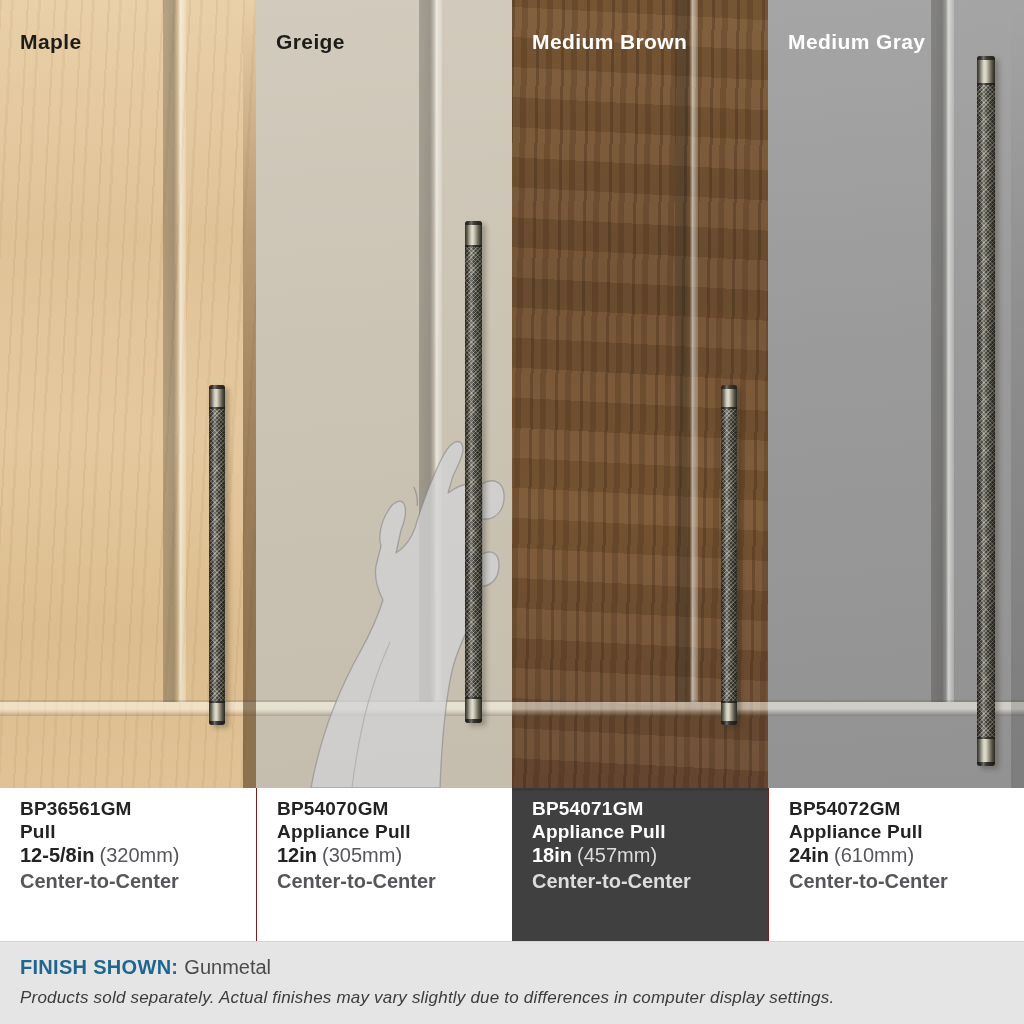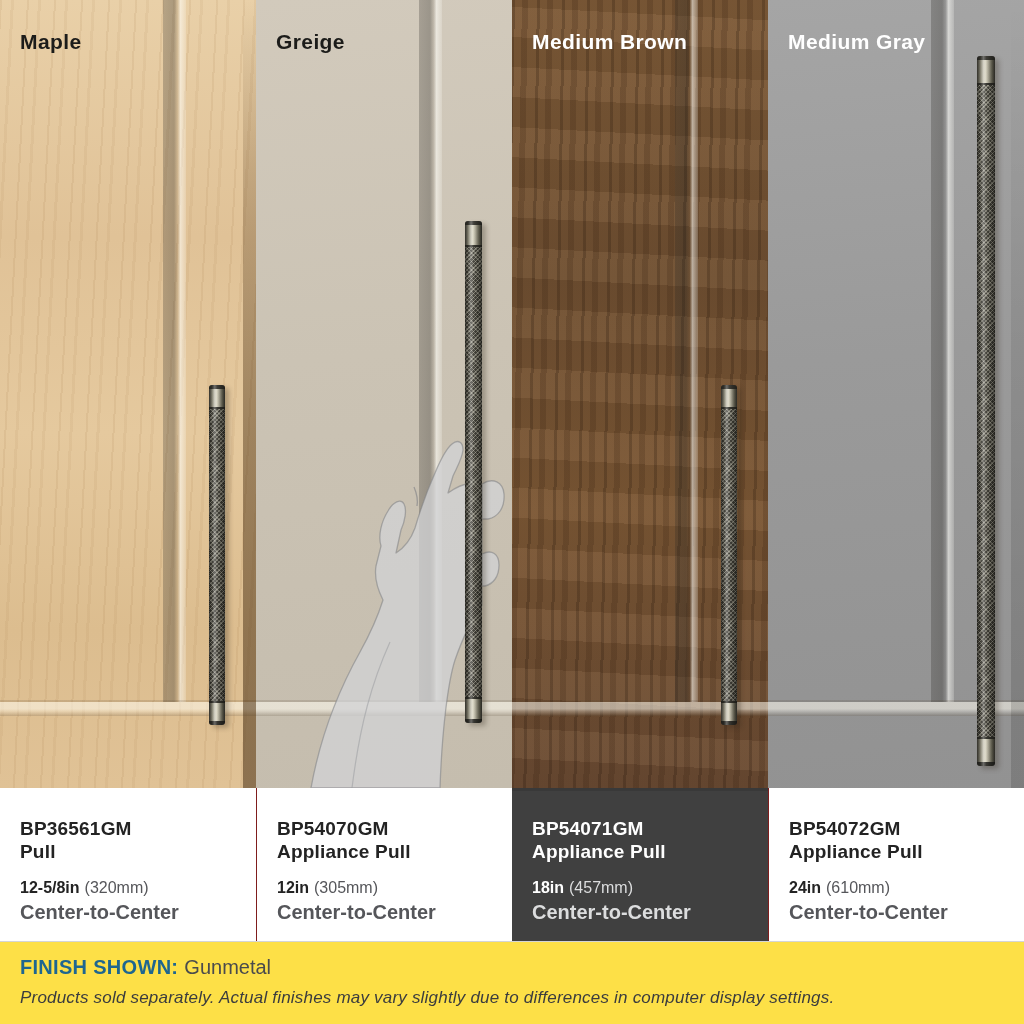--- a/index.html
+++ b/index.html
@@ -82,34 +82,34 @@
     background:linear-gradient(90deg,
       rgba(20,20,17,.55) 0%, rgba(20,20,17,.12) 18%, rgba(255,255,255,.30) 36%,
       rgba(255,255,255,.06) 52%, rgba(30,30,25,.18) 70%, rgba(10,10,8,.50) 100%);
   }
   
   .hand-svg{position:absolute;left:0;top:0;z-index:4;pointer-events:none;}
   
   .info-row{position:absolute;left:0;top:788px;width:1024px;height:153px;display:flex;}
   .info-box{
     position:relative;width:256px;height:153px;background:#ffffff;
-    padding:29px 14px 0 20px;color:#232323;
+    padding:9px 14px 0 20px;color:#232323;
   }
   .info-box.divided{border-left:1px solid #7f1d1d;}
   .info-box.highlight{background:#404040;color:#ffffff;box-shadow:inset 0 3px 0 rgba(0,0,0,.10);}
   .sku,.ptype{font-size:19px;font-weight:bold;line-height:1.22;letter-spacing:.2px;}
-  .size-line{margin-top:15px;font-size:16px;line-height:1.2;}
+  .size-line{font-size:20px;line-height:1.2;}
   .size{font-weight:bold;}
   .mm{font-weight:normal;color:#55565a;margin-left:5px;}
   .c2c{font-size:20px;line-height:1.2;color:#55565a;margin-top:2px;font-weight:bold;}
   .info-box.highlight .mm,.info-box.highlight .c2c{color:#dcddde;}
   
   .footer{
     position:absolute;left:0;top:941px;width:1024px;height:83px;
-    background:#fde047;border-top:1px solid #d4d5d6;padding:13px 0 0 20px;
+    background:#e5e5e5;border-top:1px solid #d4d5d6;padding:13px 0 0 20px;
   }
   .footer-line1{font-size:20px;line-height:1.2;}
   .finish-shown{font-weight:bold;color:#1e6690;letter-spacing:.3px;}
   .finish-value{color:#4a4b4d;margin-left:6px;}
   .disclaimer{margin-top:9px;font-size:17px;font-style:italic;color:#3b3c3e;letter-spacing:.2px;}
 </style>
 </head>
 <body>
 
 <div class="canvas">

